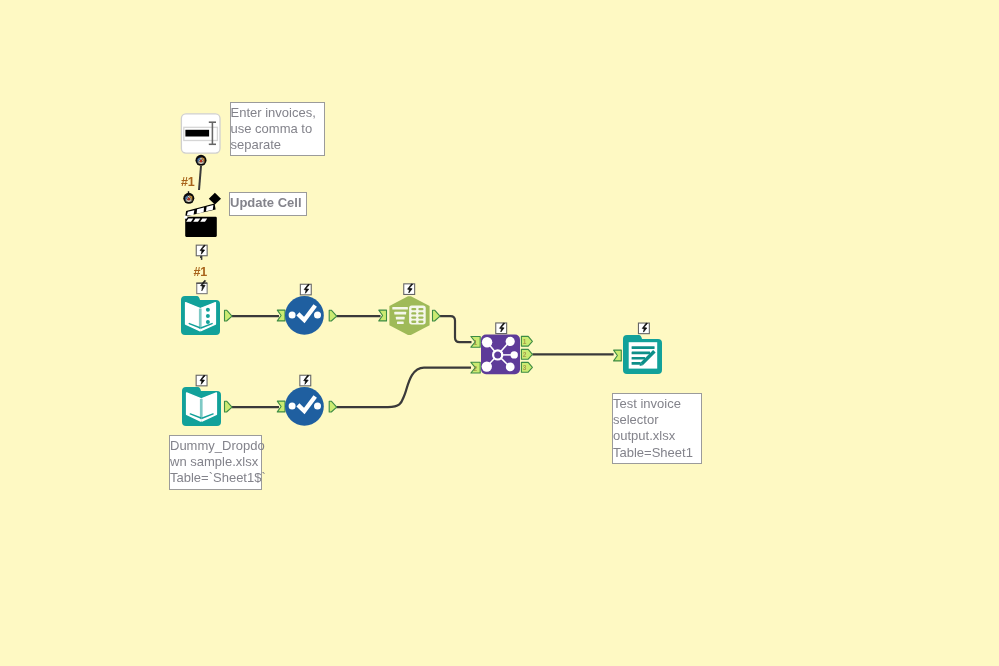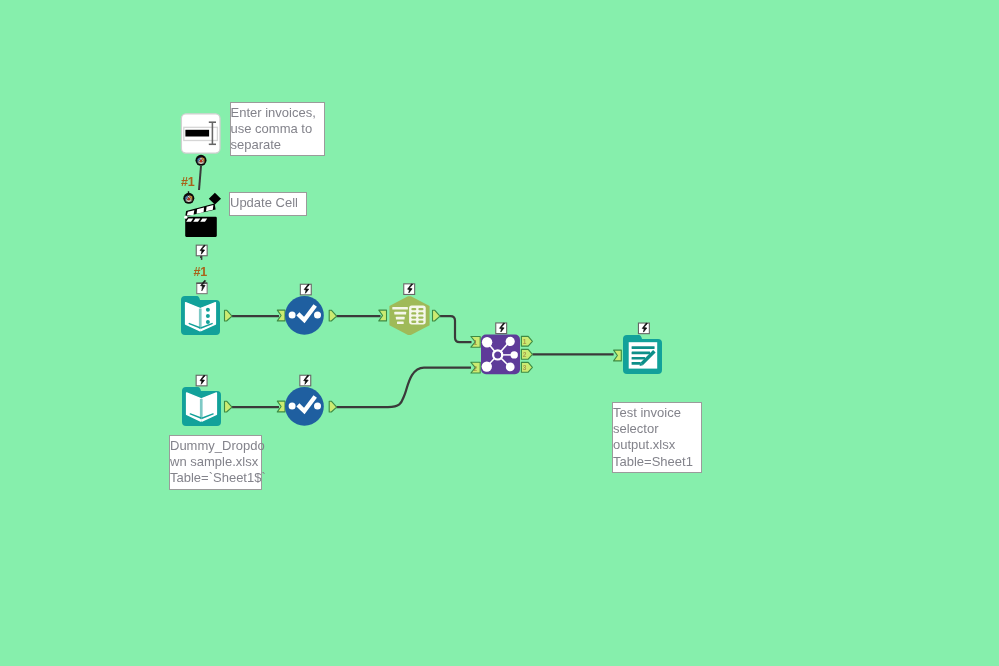--- a/index.html
+++ b/index.html
@@ -1,19 +1,19 @@
 <!DOCTYPE html>
 <html><head>
 <meta charset="utf-8">
 <title>Workflow Editor</title>
 <style>
   html,body{margin:0;padding:0;}
   body{width:999px;height:666px;background:#ffffff;
        font-family:"Liberation Sans",sans-serif;overflow:hidden;}
-  #canvas{position:relative;width:999px;height:666px;background:#86efac;}
+  #canvas{position:relative;width:999px;height:666px;background:#fef9c3;}
   svg.layer{position:absolute;left:0;top:0;width:999px;height:666px;}
   .annot{position:absolute;border:1px solid #9b9b9b;background:#fff;color:#83838b;
          font-family:"Liberation Sans",sans-serif;font-size:13px;line-height:16.2px;
          box-sizing:border-box;white-space:pre;padding:2px 0 0 0px;}
   .connlabel{position:absolute;color:#a8631a;font-weight:bold;font-size:12.5px;line-height:13px;
              font-family:"Liberation Sans",sans-serif;letter-spacing:-0.2px;}
 </style>
 </head>
 <body>
 
@@ -238,26 +238,26 @@
       <use href="#boltbadge" x="195.6" y="374.7"></use>
       <use href="#boltbadge" x="299.3" y="374.7"></use>
       <use href="#boltbadge_bot" x="195.7" y="244.6"></use>
     </g>
   </svg>
 
   <div class="annot" style="left:229.5px;top:102px;width:95px;height:53.5px;">Enter invoices,
 use comma to
 separate</div>
 
-  <div class="annot" style="left:229px;top:192px;width:78px;height:24px;">Update Cell</div>
+  <div class="annot" style="left:229px;top:192px;width:78px;height:24px;font-weight:bold;">Update Cell</div>
 
   <div class="annot" style="left:169px;top:435px;width:93px;height:55px;">Dummy_Dropdo
 wn sample.xlsx
 Table=`Sheet1$`</div>
 
-  <div class="annot" style="left:612px;top:402px;width:90px;height:71px;">Test invoice
+  <div class="annot" style="left:612px;top:393px;width:90px;height:71px;">Test invoice
 selector
 output.xlsx
 Table=Sheet1</div>
 
   <div class="connlabel" style="left:181px;top:176px;">#1</div>
   <div class="connlabel" style="left:193.5px;top:265.5px;">#1</div>
 </div>
 
 </body></html>

